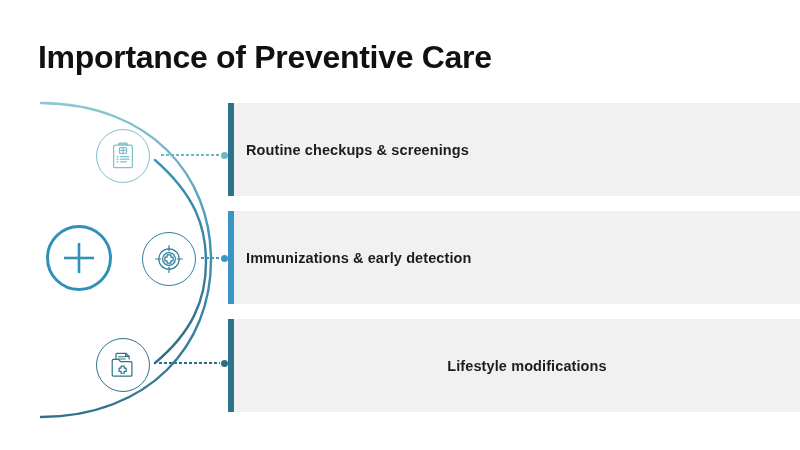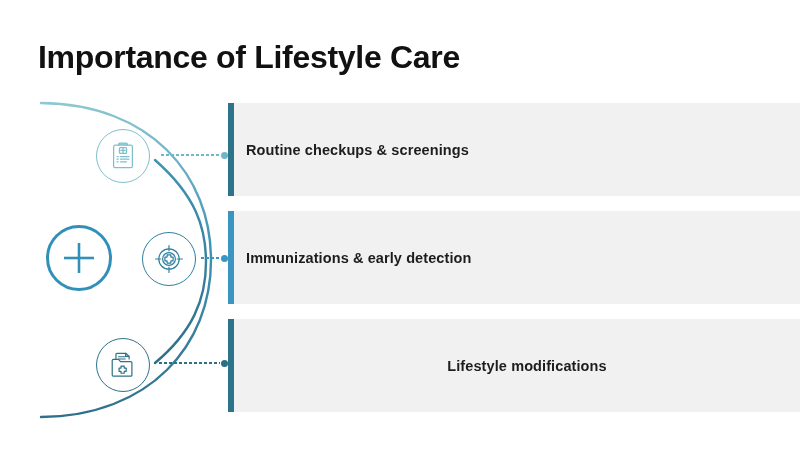--- a/index.html
+++ b/index.html
@@ -138,21 +138,21 @@
   }
   .conn-1 { left: 160px; top: 154px; width: 68px; color: #6fb6c6; }
   .conn-2 { left: 200px; top: 257px; width: 28px; color: #3b95c2; }
   .conn-3 { left: 158px; top: 362px; width: 70px; color: #2d6f86; }
 </style>
 </head>
 <body>
 
 <div class="slide">
 
-  <div class="title">Importance of Lifestyle Care</div>
+  <div class="title">Importance of Preventive Care</div>
 
   <svg class="decor" viewBox="0 0 800 450" xmlns="http://www.w3.org/2000/svg">
     <defs>
       <linearGradient id="arcGradOuter" x1="0" y1="0" x2="0" y2="1">
         <stop offset="0%" stop-color="#8cc7d2"></stop>
         <stop offset="45%" stop-color="#3f93b4"></stop>
         <stop offset="100%" stop-color="#31708a"></stop>
       </linearGradient>
       <linearGradient id="arcGradInner" x1="0" y1="0" x2="0" y2="1">
         <stop offset="0%" stop-color="#3f93b4"></stop>

